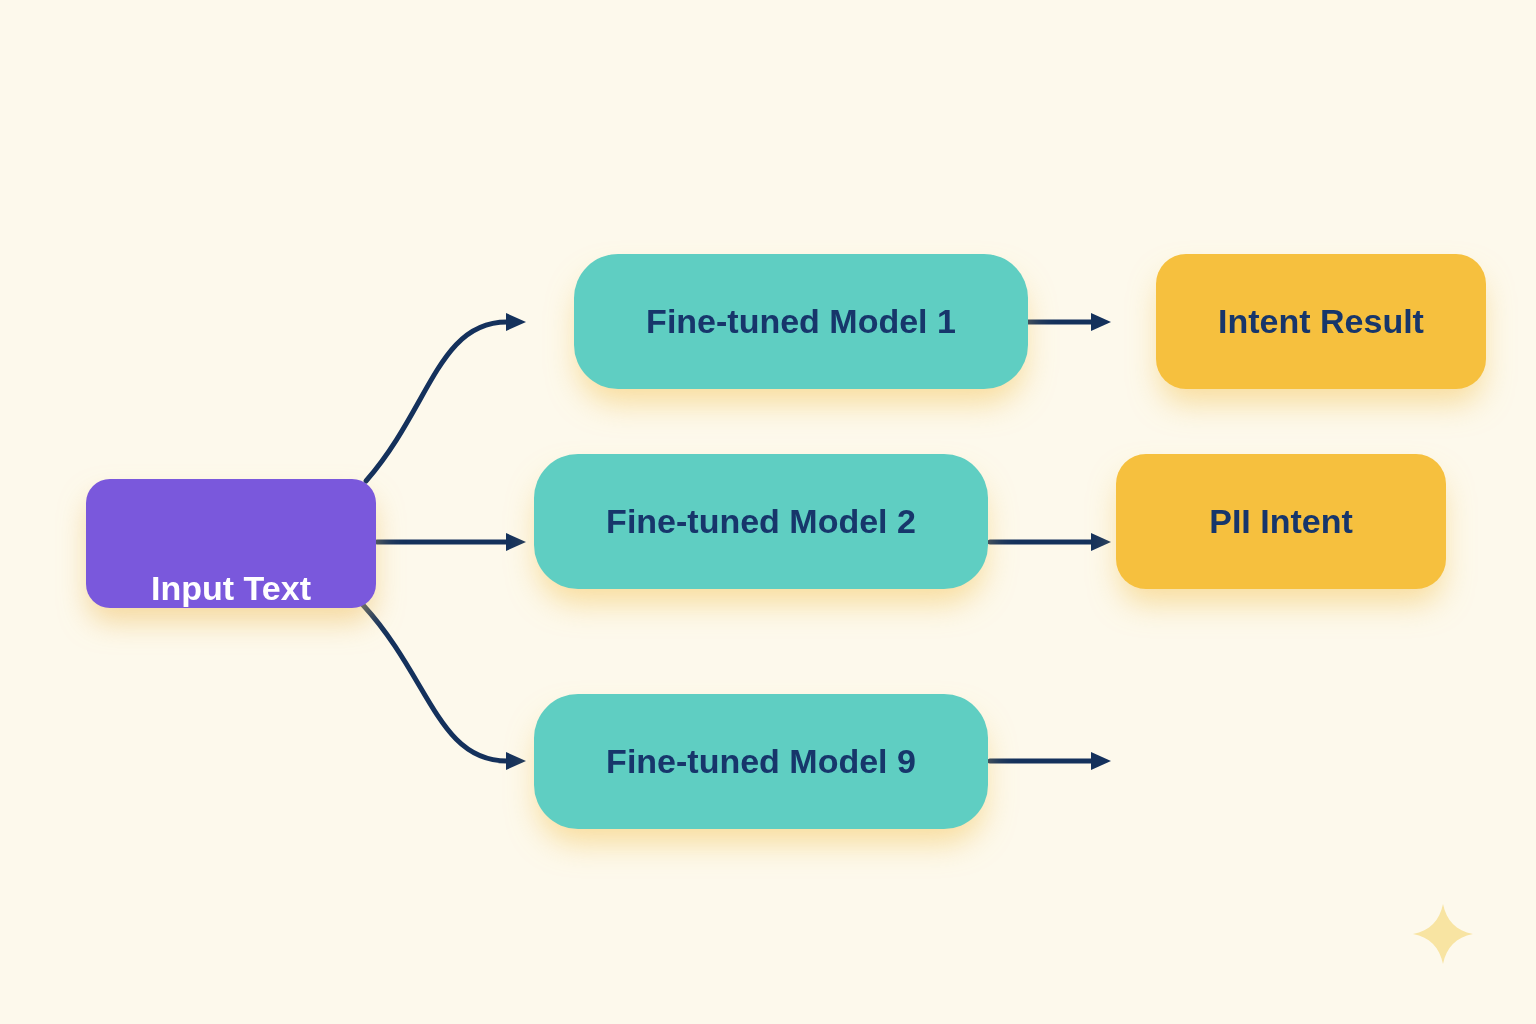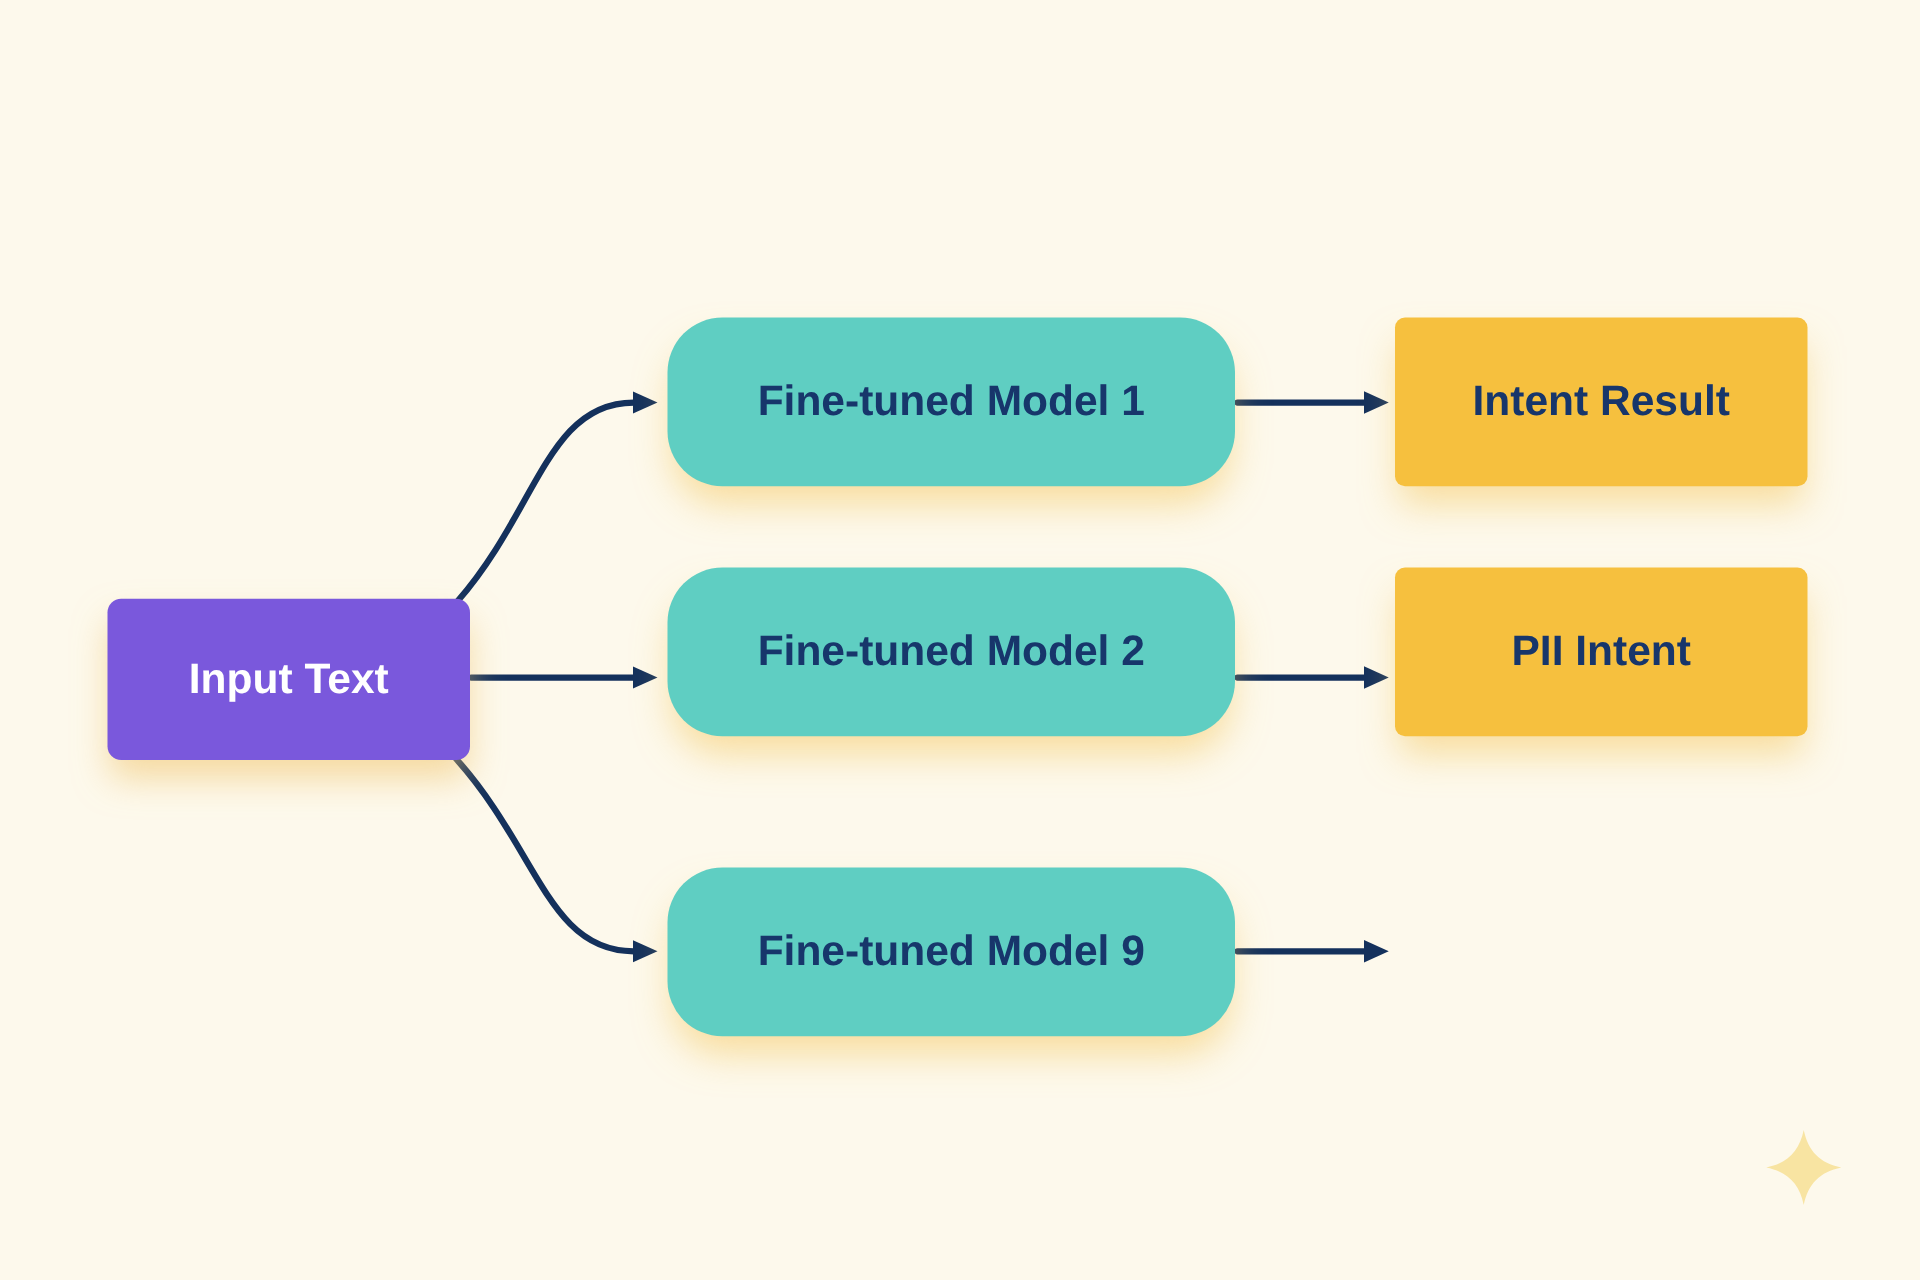--- a/index.html
+++ b/index.html
@@ -29,45 +29,46 @@
     justify-content: center;
     font-weight: 700;
     text-align: center;
     box-shadow: 0 18px 30px -4px rgba(244, 198, 92, 0.55);
   }
   .node-input {
     left: 86px;
     top: 479px;
     width: 290px;
     height: 129px;
-    border-radius: 11px;
+    border-radius: 24px;
     background: #7A58DC;
     color: #FFFFFF;
     font-size: 34px;
     box-shadow: 0 16px 28px -2px rgba(240, 196, 110, 0.6);
+    align-items: flex-end;
   }
   .node-model {
     left: 534px;
     width: 454px;
     height: 135px;
     border-radius: 44px;
     background: #5FCEC2;
     color: #17366B;
     font-size: 34px;
   }
   .node-result {
     left: 1116px;
     width: 330px;
     height: 135px;
-    border-radius: 8px;
+    border-radius: 30px;
     background: #F6C03E;
     color: #17366B;
     font-size: 34px;
   }
-  .row-1 { top: 254px; }
+  .row-1 { top: 254px; margin-left: 40px; }
   .row-2 { top: 454px; }
   .row-3 { top: 694px; }
   .sparkle {
     position: absolute;
     left: 1411px;
     top: 902px;
     width: 64px;
     height: 64px;
   }
 </style>

